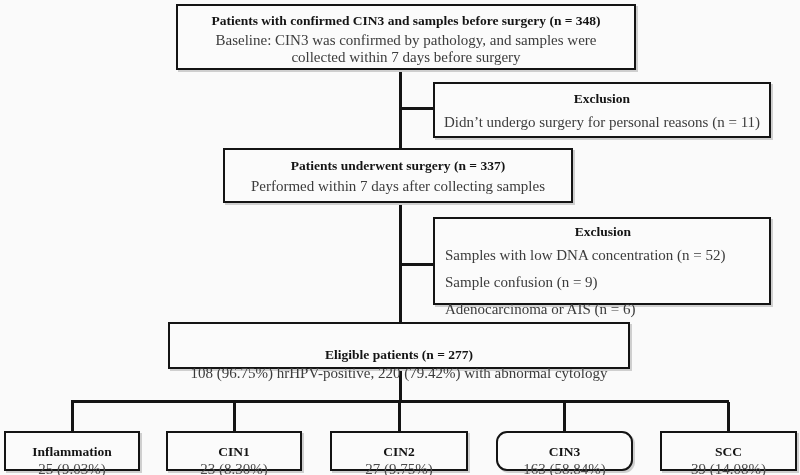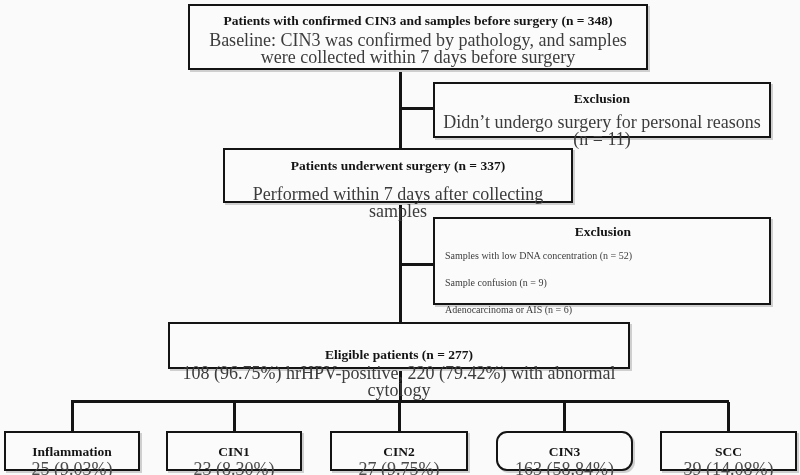--- a/index.html
+++ b/index.html
@@ -24,43 +24,43 @@
     box-shadow: 2px 2px 0 #cfcfcf;
     text-align: center;
   }
   .node-title {
     font-weight: bold;
     font-size: 13.5px;
     color: #141414;
     line-height: 17px;
   }
   .node-sub {
-    font-size: 18px;
+    font-size: 15px;
     color: #3c3c3c;
     line-height: 17px;
   }
   .excl-line {
     display: block;
     text-align: left;
-    font-size: 10px;
+    font-size: 15px;
     color: #3c3c3c;
   }
   .line {
     position: absolute;
     background: #141414;
   }
   .vline { width: 2.5px; }
   .hline { height: 2.5px; }
 
   
-  .box-baseline  { left: 188px; top: 4px;   width: 460px; height: 66px; padding-top: 6px; }
+  .box-baseline  { left: 176px; top: 4px;   width: 460px; height: 66px; padding-top: 6px; }
   .box-surgery   { left: 223px; top: 148px; width: 350px; height: 55px; padding-top: 7px; }
   .box-eligible  { left: 168px; top: 322px; width: 462px; height: 47px; padding-top: 22px; }
   .box-baseline .node-title { margin-bottom: 3px; }
-  .box-surgery  .node-title { margin-bottom: 12px; }
+  .box-surgery  .node-title { margin-bottom: 4px; }
   .box-eligible .node-title { margin-bottom: 2px; }
 
   
   .box-excl1 { left: 433px; top: 82px;  width: 338px; height: 56px; padding-top: 6px; }
   .box-excl1 .node-title { margin-bottom: 7px; }
   .box-excl2 { left: 433px; top: 217px; width: 338px; height: 88px; padding: 4px 8px 0 10px; }
   .box-excl2 .node-title { margin-bottom: 2px; }
   .box-excl2 .excl-line { line-height: 27px; }
 
   

